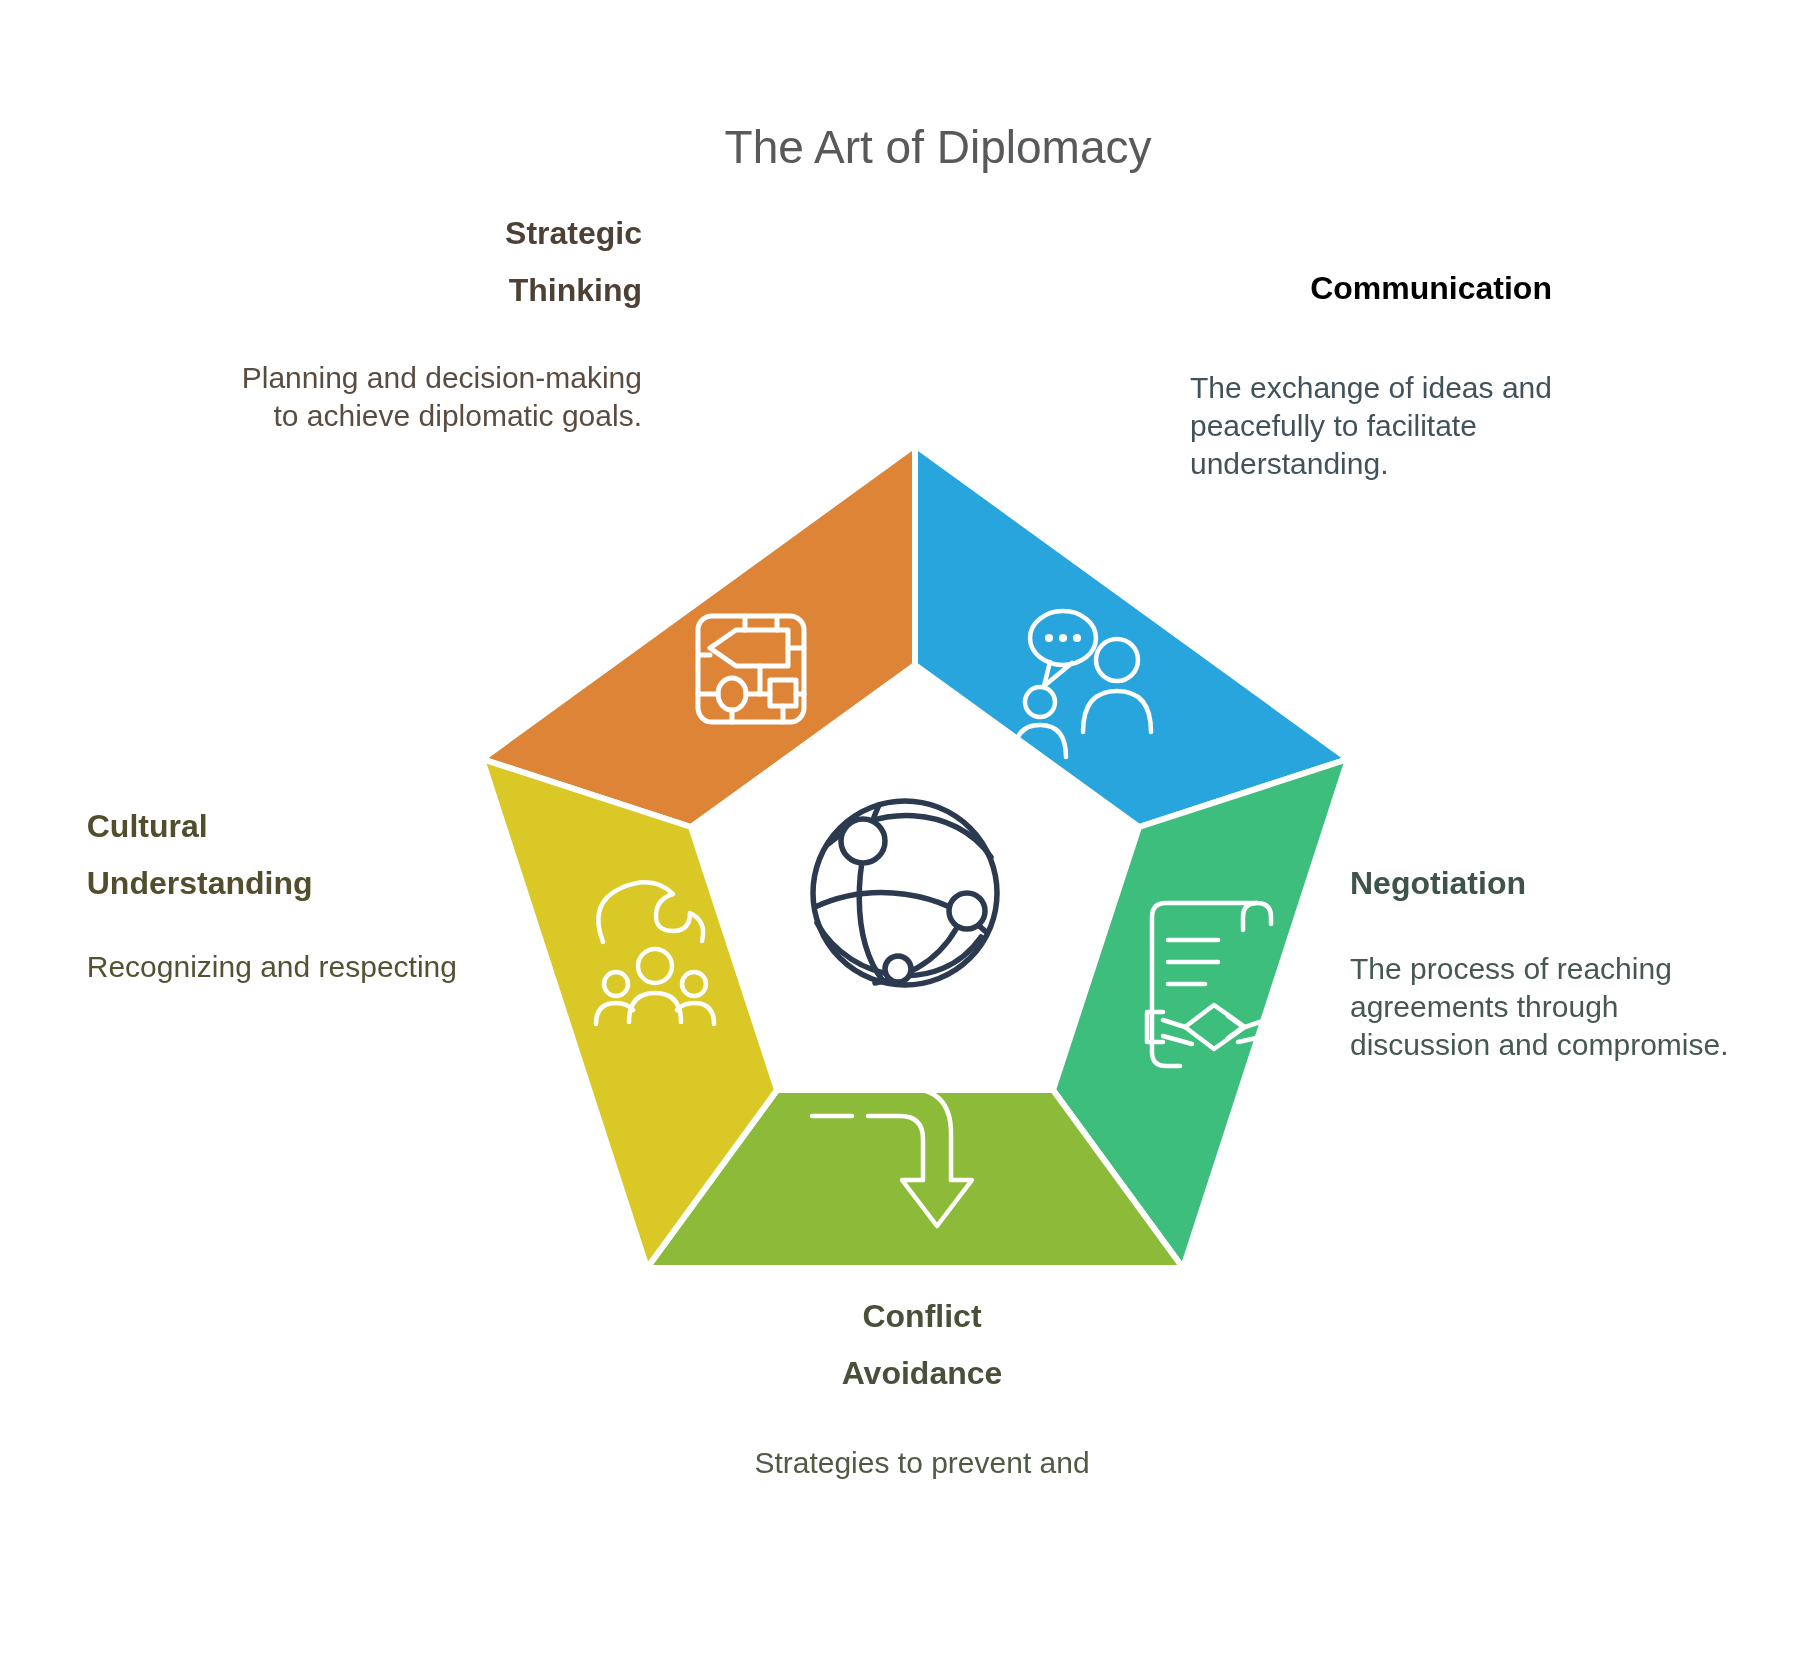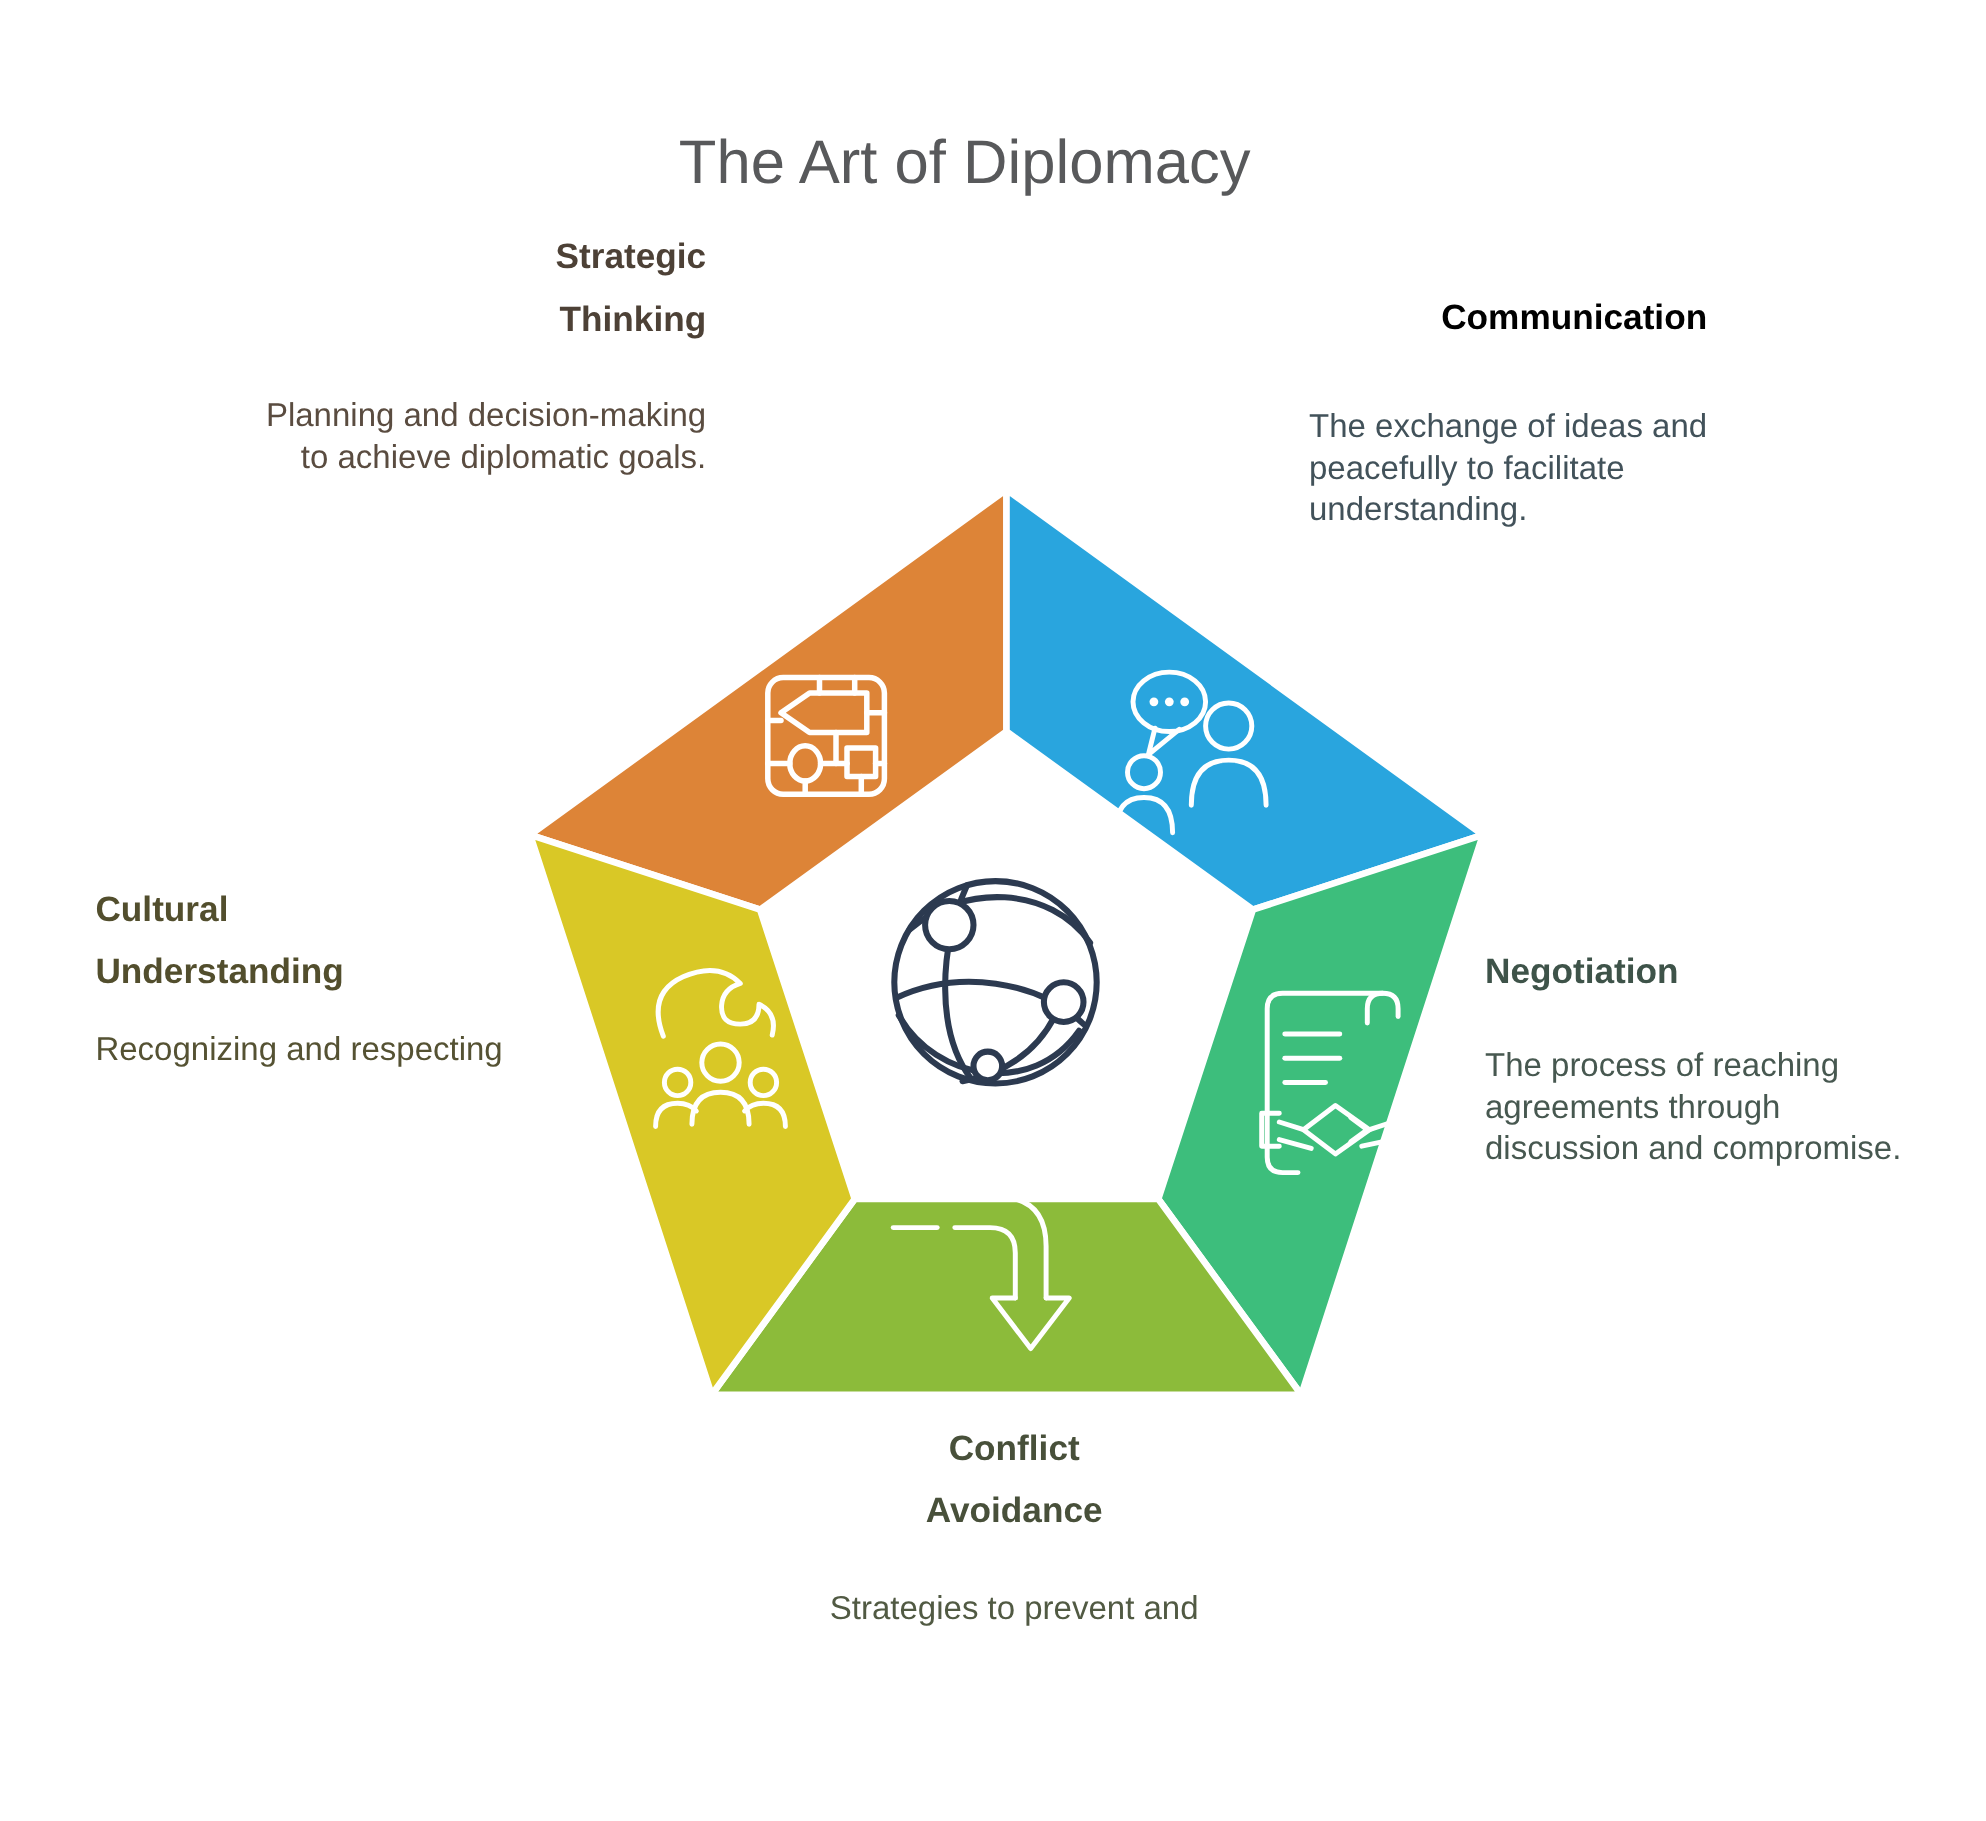--- a/index.html
+++ b/index.html
@@ -1,36 +1,36 @@
 <!DOCTYPE html>
 <html><head>
 <meta charset="utf-8">
 <style>
   html,body{margin:0;padding:0;background:#ffffff;}
   .canvas{
     position:relative;width:1805px;height:1655px;background:#ffffff;
     font-family:"Liberation Sans", sans-serif;overflow:hidden;
   }
   .title{
-    position:absolute;top:122px;left:877px;transform:translateX(-50%);
-    font-size:56px;line-height:50px;white-space:nowrap;font-weight:400;
+    position:absolute;top:122px;left:938px;transform:translateX(-50%);
+    font-size:46px;line-height:50px;white-space:nowrap;font-weight:400;
   }
   .pent-svg{position:absolute;left:0;top:0;}
   .block{position:absolute;}
   .heading{font-weight:bold;font-size:32px;line-height:57px;}
   .bodytext{font-size:30px;line-height:38px;}
   .line{white-space:nowrap;}
   .block-strategic{top:205px;right:1163px;text-align:right;}
   .block-strategic .bodytext{margin-top:40px;}
   .block-communication{top:260px;left:1190px;text-align:left;}
   .block-communication .bodytext{margin-top:52px;}
   .block-negotiation{top:855px;left:1350px;text-align:left;}
   .block-negotiation .bodytext{margin-top:38px;}
   .block-cultural{top:798px;right:1348px;text-align:left;}
-  .block-cultural .bodytext{margin-top:24px;}
+  .block-cultural .bodytext{margin-top:36px;}
   .block-conflict{top:1288px;left:922px;transform:translateX(-50%);text-align:center;}
   .block-conflict .bodytext{margin-top:42px;}
 </style>
 </head>
 <body>
 
 <div class="canvas">
 
   <div class="title" style="color: rgb(88, 89, 91);">The Art of Diplomacy</div>
 

